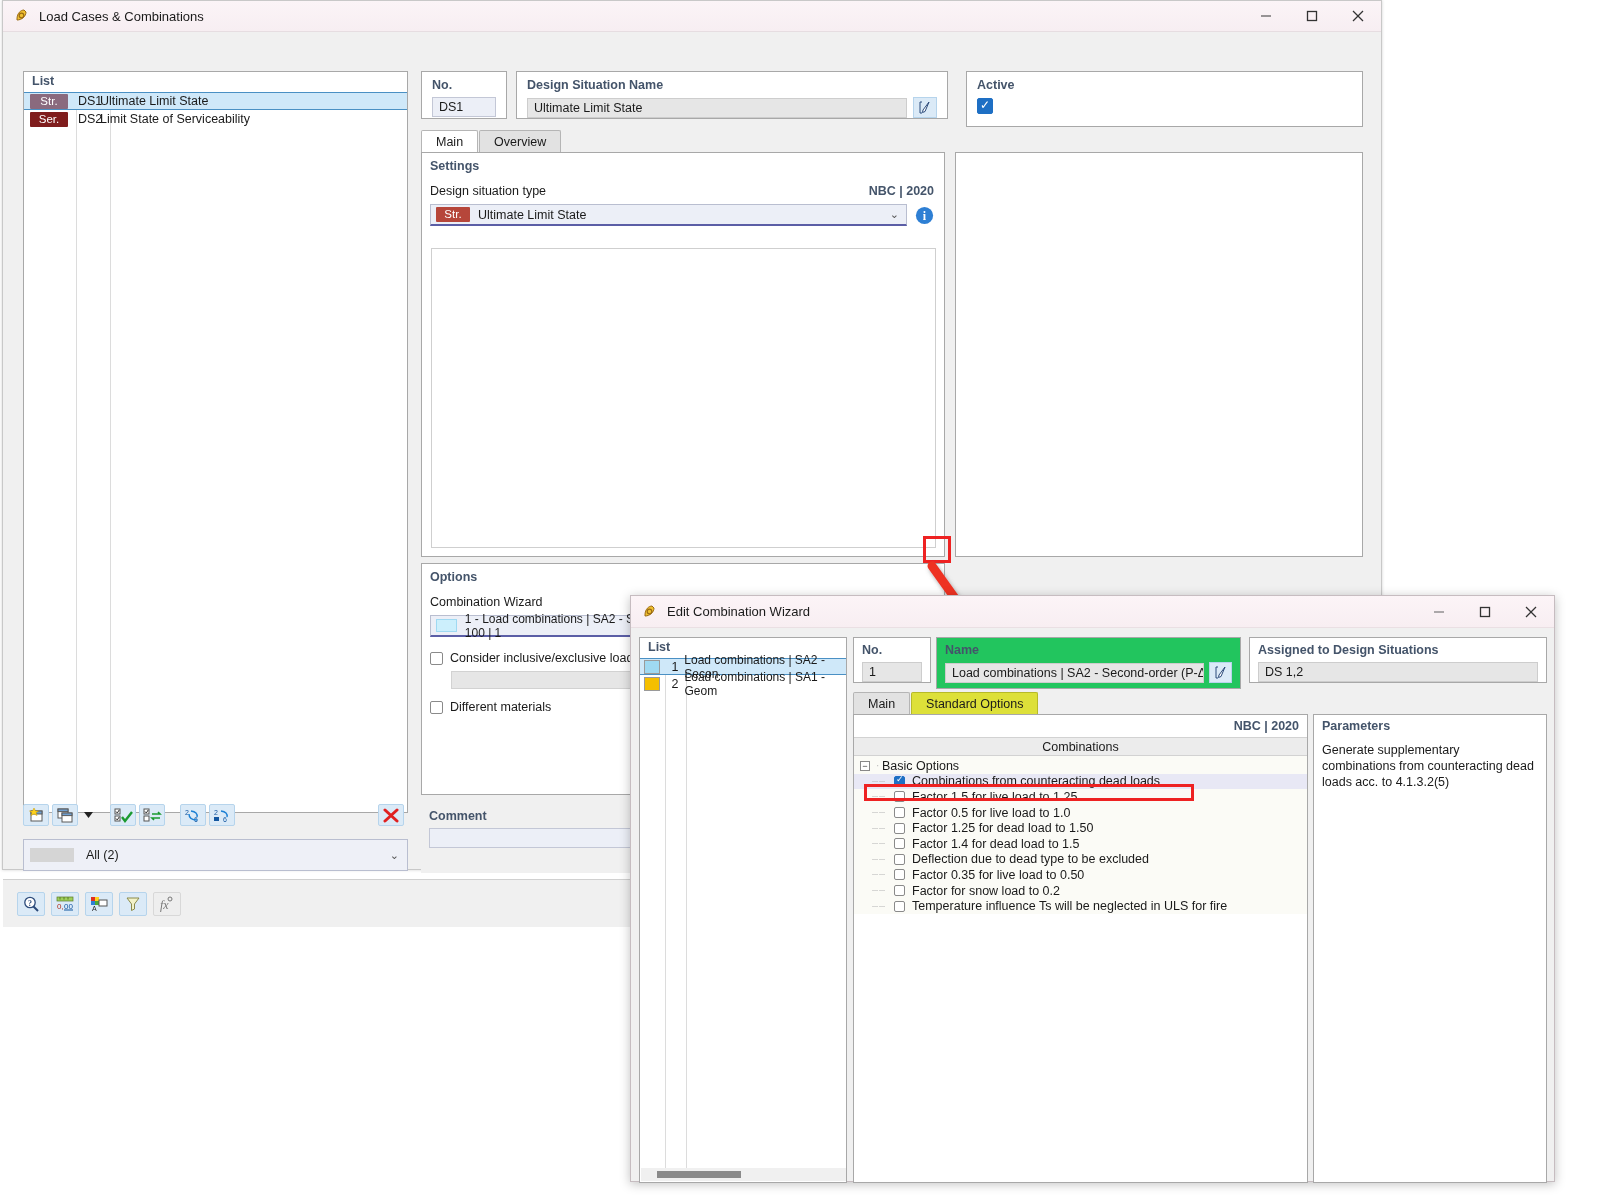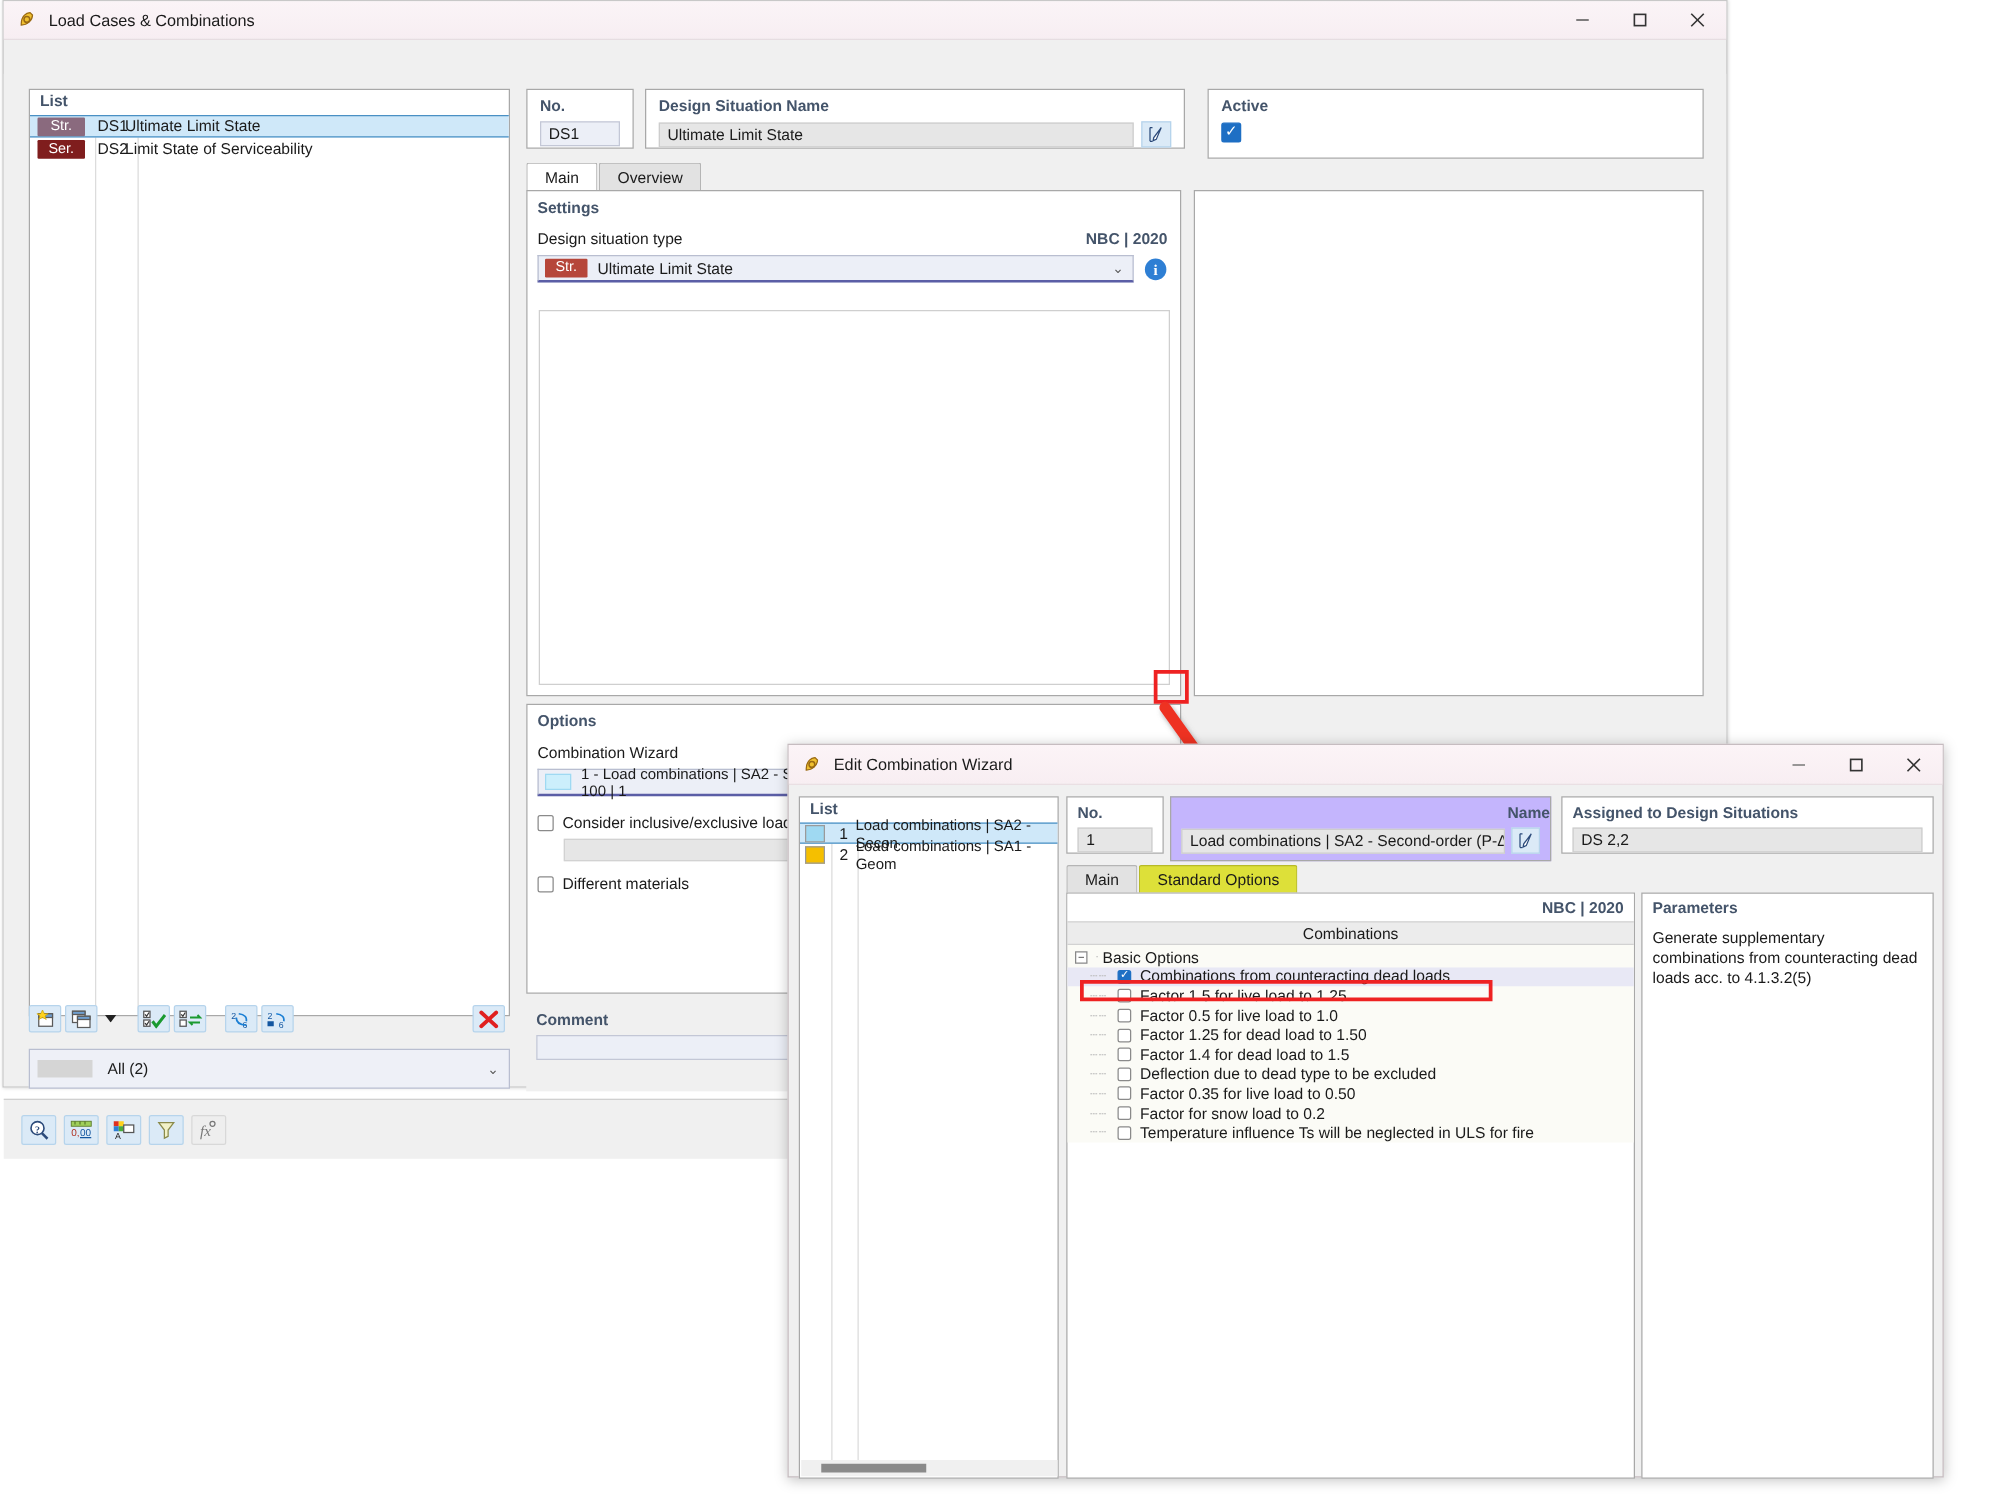--- a/index.html
+++ b/index.html
@@ -128,21 +128,21 @@
   #dlg-body{ position:absolute; left:0; top:33px; right:0; bottom:0;}
   #dlg-list{ position:absolute; left:8px; top:8px; width:208px; height:546px;
              background:#fff; border:1px solid #a8a8a8;}
   .dlrow{ height:17px; display:flex; align-items:center; font-size:12.5px;}
   .dlrow.sel{ background:#cfe8f9; border-top:1px solid #4a90c4; border-bottom:1px solid #4a90c4;}
   .csw{ width:17px;height:14px;margin-left:4px;margin-right:6px;border:1px solid #9a9a9a;}
   .dno{ width:20px; text-align:right; padding-right:6px;}
   #dlg-no{ position:absolute; left:222px; top:8px; width:78px; height:46px;
            background:#fff;border:1px solid #a8a8a8;}
   #dlg-name{ position:absolute; left:305px; top:8px; width:305px; height:52px;
-             background:#c4b5fd;border:1px solid #a8a8a8;text-align:right;}
+             background:#22c55e;border:1px solid #a8a8a8;}
   #dlg-assign{ position:absolute; left:618px; top:8px; width:298px; height:46px;
                background:#fff;border:1px solid #a8a8a8;}
   #dlg-tabs{ position:absolute; left:222px; top:62px; height:24px; display:flex; align-items:flex-end;}
   #dlg-main{ position:absolute; left:222px; top:85px; width:694px; height:469px; }
   #desc-panel{ position:absolute; left:0; top:0; width:455px; height:469px;
                background:#fff; border:1px solid #a8a8a8; }
   #param-panel{ position:absolute; left:460px; top:0; width:234px; height:469px;
                 background:#fff; border:1px solid #a8a8a8; }
   .nbc-row{ height:22px; background:#fff; display:flex; align-items:center; justify-content:flex-end;
             padding-right:8px; color:#44546a; font-weight:bold; font-size:12.5px;}
@@ -521,21 +521,21 @@
           <svg width="14" height="13" viewBox="0 0 14 13">
             <path d="M2 1 h2 M2 1 v11 M2 12 h2" stroke="#2b4a7a" fill="none" stroke-width="1"></path>
             <path d="M11 1 L5 9 L4.5 11.5 L7 10.5 Z" fill="#fff" stroke="#2b4a7a" stroke-width="1"></path>
           </svg>
         </span>
       </div>
     </div>
 
     <div id="dlg-assign">
       <div style="padding:5px 0 0 8px" class="lbl-blue">Assigned to Design Situations</div>
-      <div class="ro-input gray" style="margin:5px 8px 0 8px">DS 2,2</div>
+      <div class="ro-input gray" style="margin:5px 8px 0 8px">DS 1,2</div>
     </div>
 
     <div id="dlg-tabs">
       <div class="tab2">
           <span>Main</span>
         </div>
       <div class="tab2" style="background:#dde039;border-color:#b7ba28">
           <span>Standard Options</span>
         </div>
     </div>

